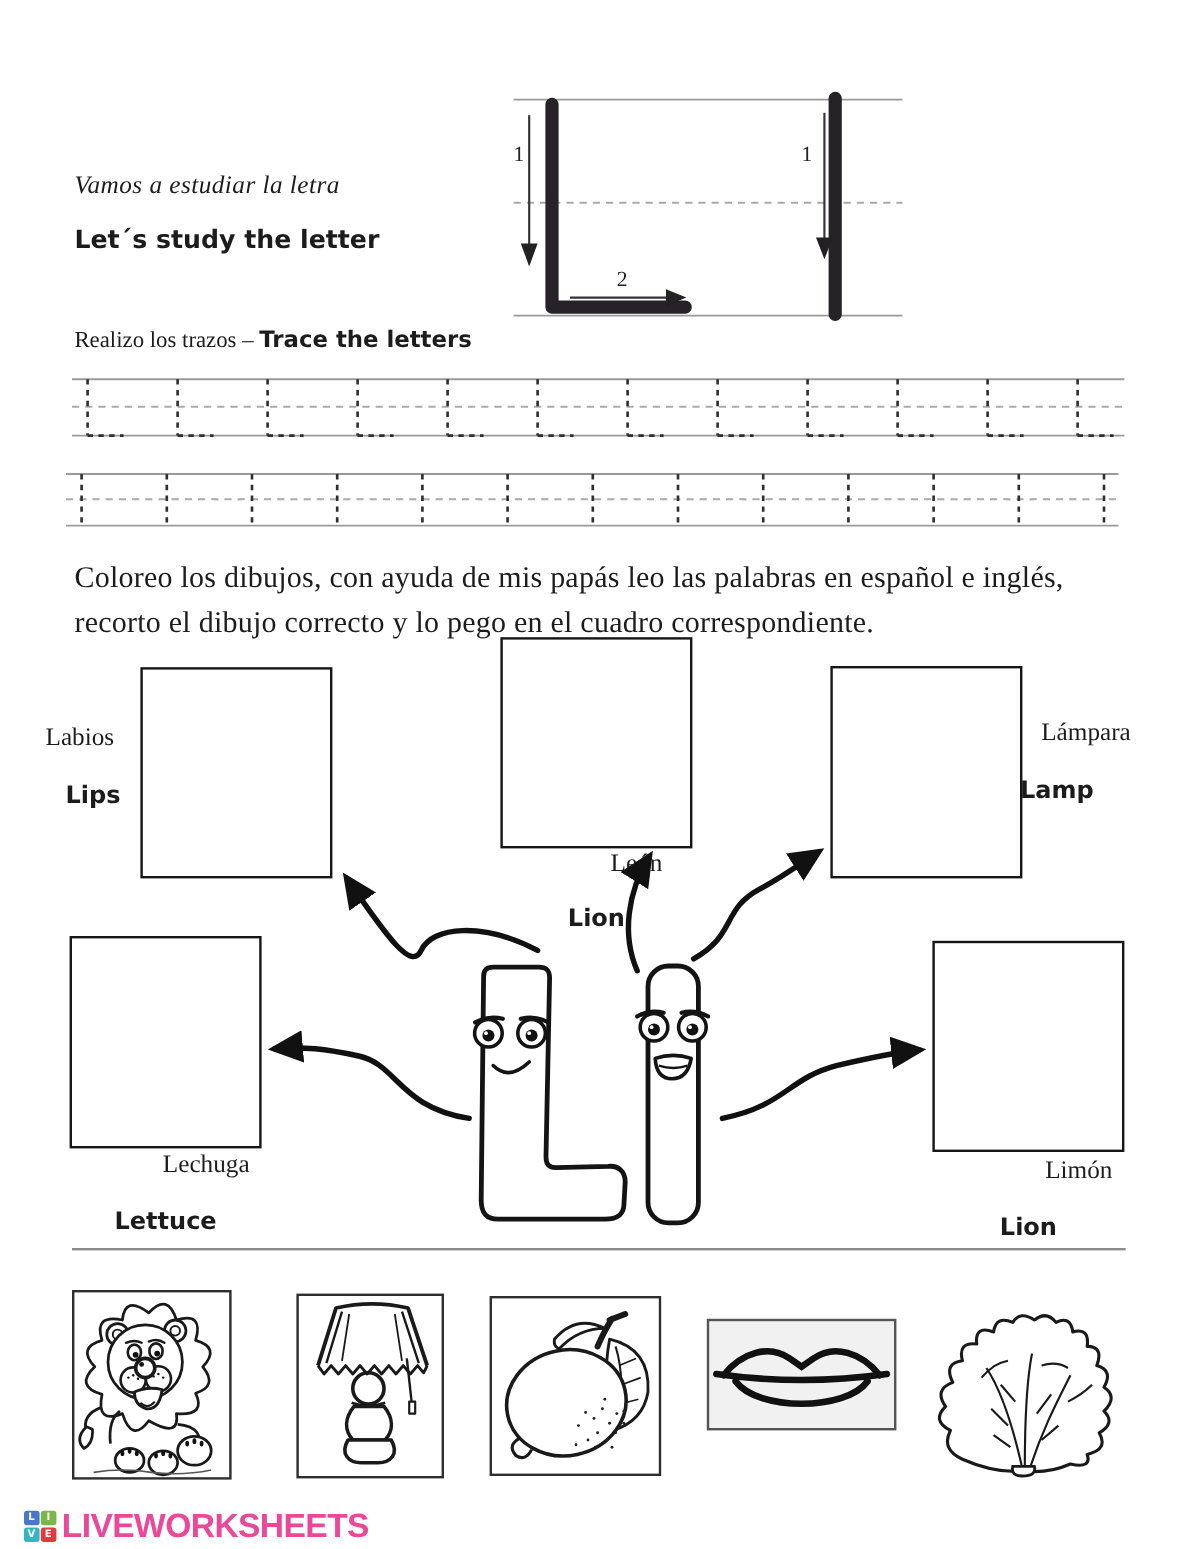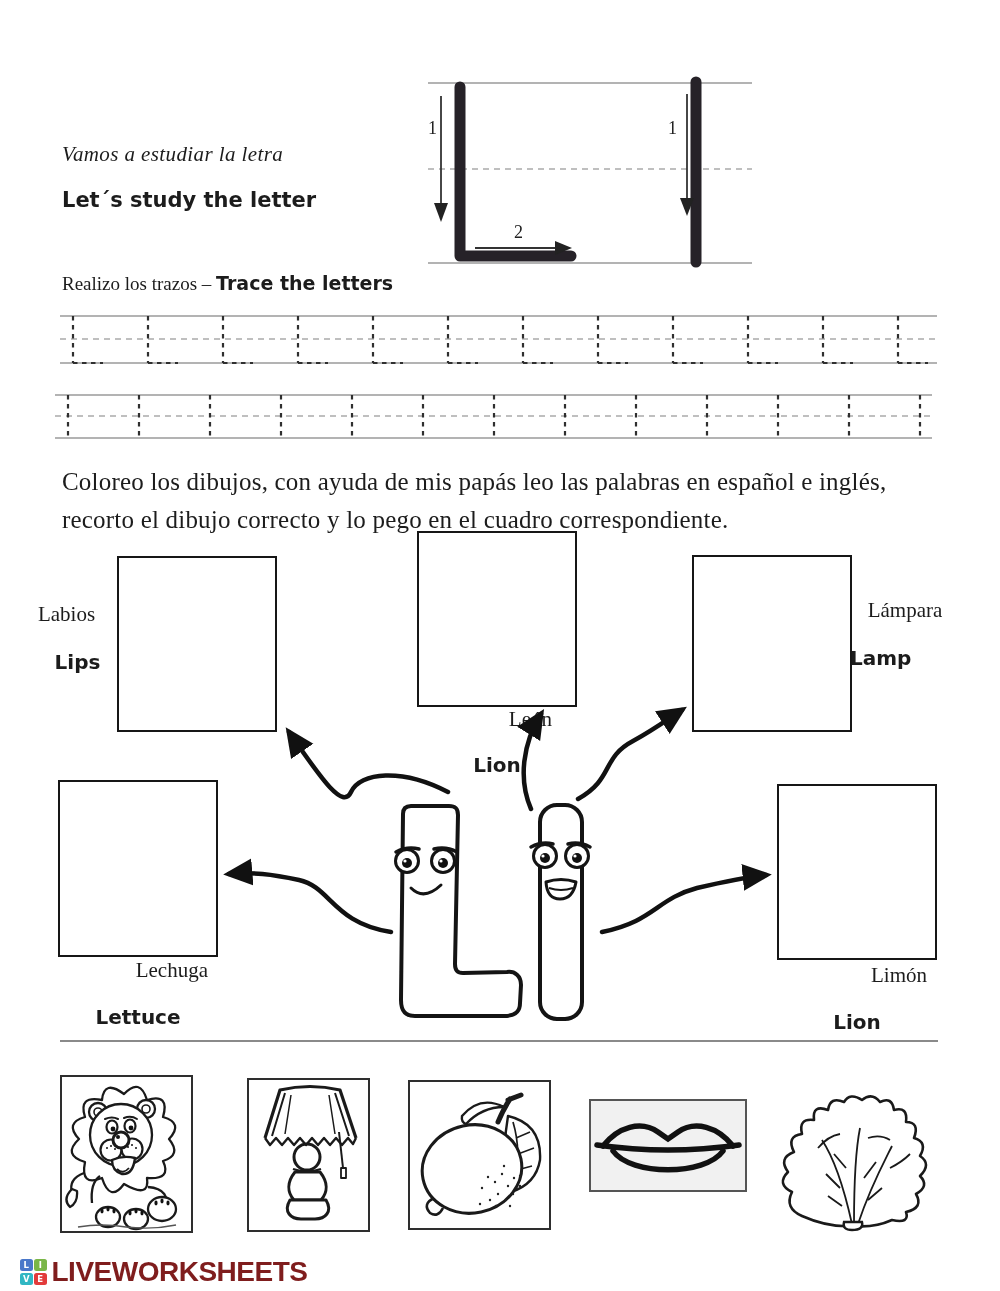--- a/index.html
+++ b/index.html
@@ -309,16 +309,16 @@
     </svg>
   </div>
 
   <div class="footer">
     <div class="logo-grid">
       <div class="logo-sq" style="background: rgb(74, 119, 201);">L</div>
       <div class="logo-sq" style="background: rgb(122, 182, 72);">I</div>
       <div class="logo-sq" style="background: rgb(49, 183, 195);">V</div>
       <div class="logo-sq" style="background: rgb(226, 59, 59);">E</div>
     </div>
-    <div class="brand" id="brand-text" style="color: #7f1d1d;">LIVEWORKSHEETS</div>
+    <div class="brand" id="brand-text" style="color: #ec4899;">LIVEWORKSHEETS</div>
   </div>
 
 </div>
 
 </body></html>

